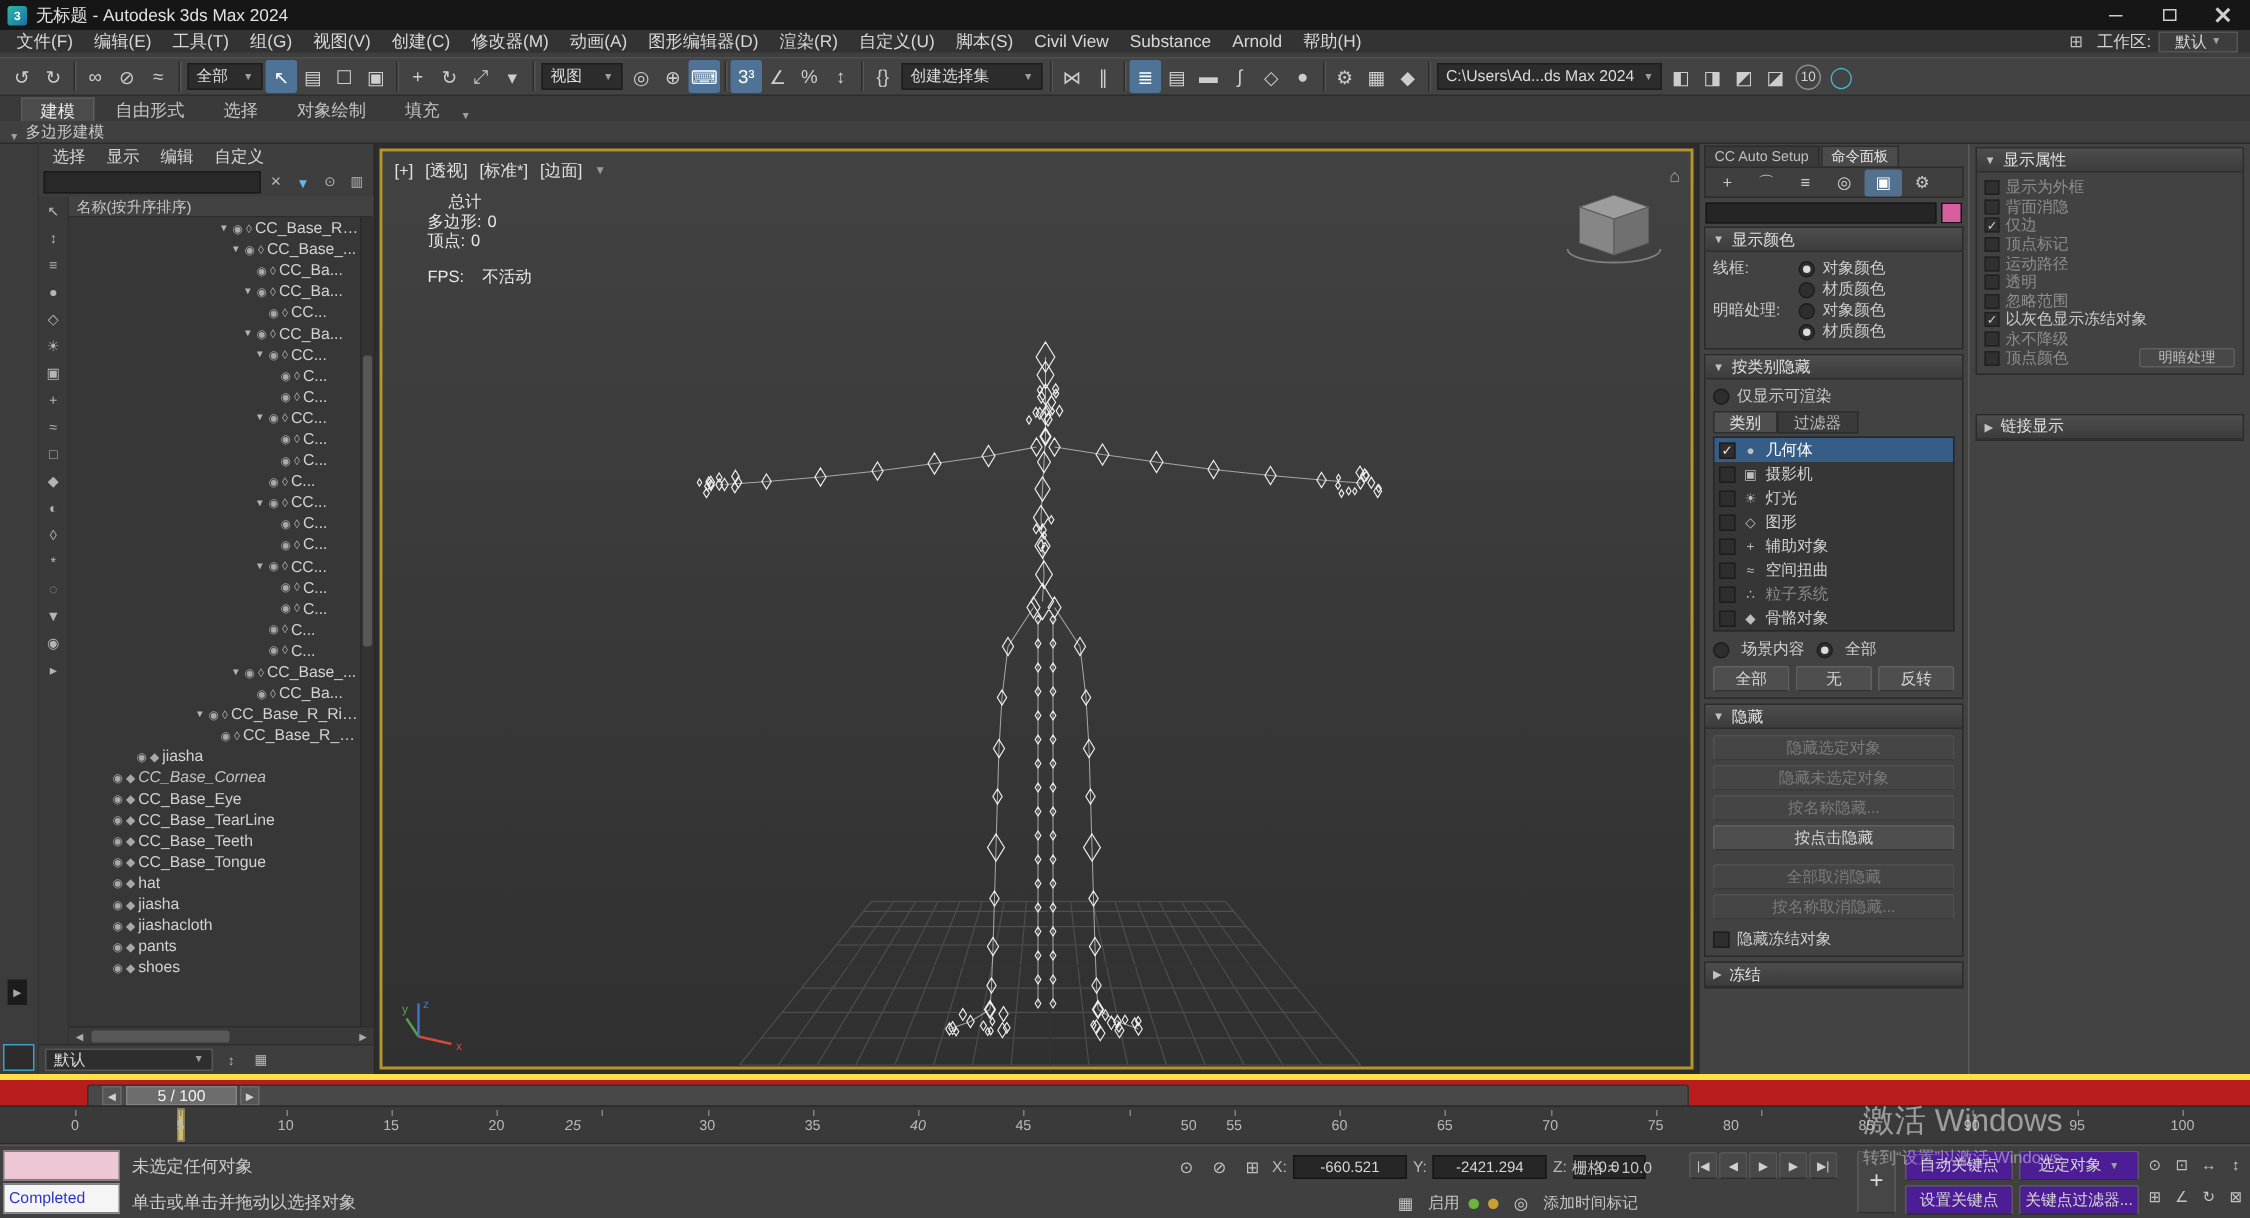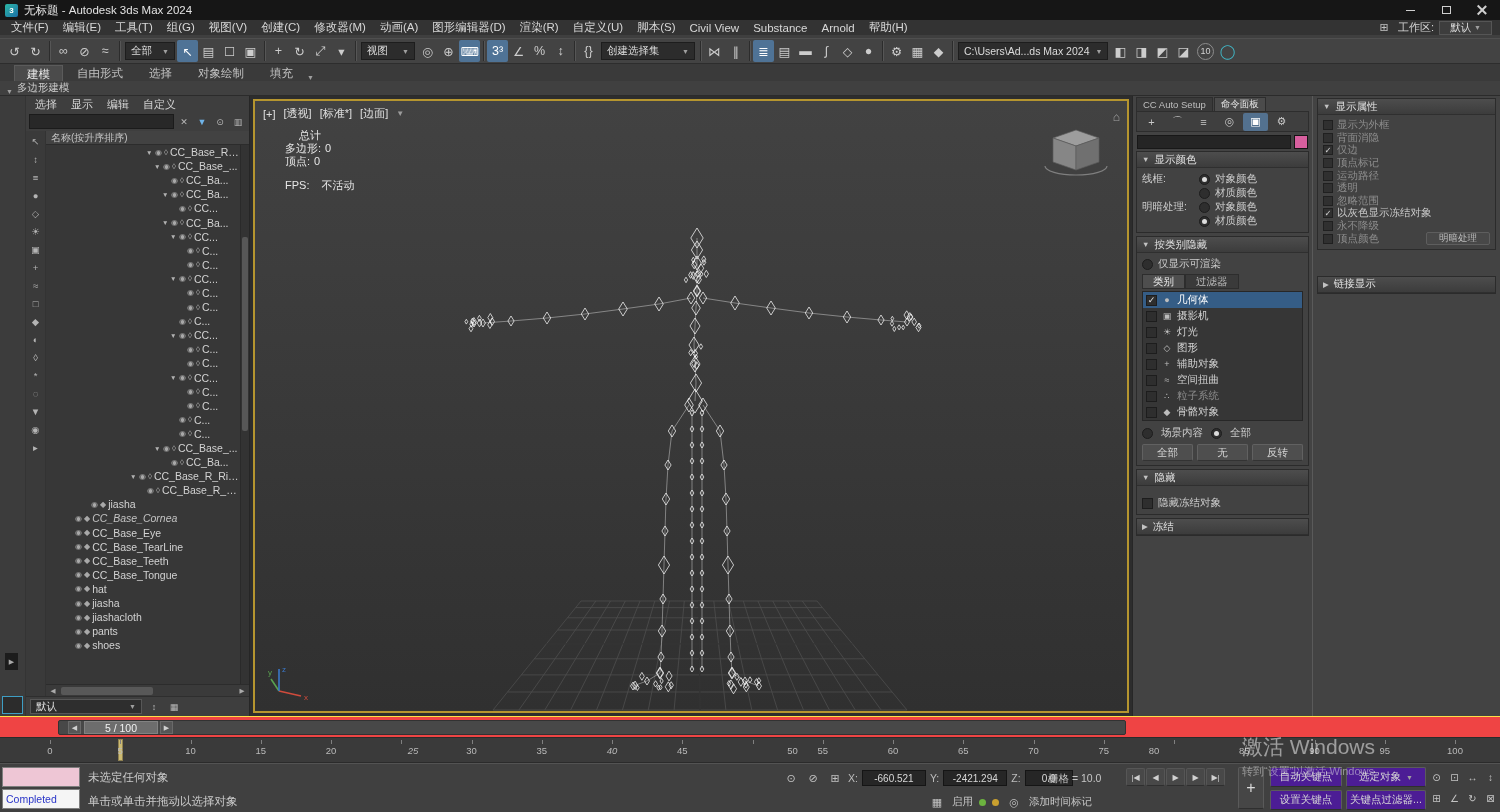--- a/index.html
+++ b/index.html
@@ -151,42 +151,42 @@
   #proppanel{left:1312px;top:0;width:188px;height:620px;background:#434343;border-left:1px solid #5a5a5a;padding:2px 4px}
   .prop-row{height:12.6px;display:flex;align-items:center;gap:4px;font-size:10.5px;color:#c9c9c9}
   .prop-row.dim{color:#8d8d8d}
   .prop-cb{width:10px;height:10px;border:1px solid #202020;background:#303030;flex:none;display:flex;
            align-items:center;justify-content:center;font-size:8.5px;color:#cfcfcf;line-height:1}
   #shade-btn{margin-left:auto;width:64px;height:13px;font-size:9.5px;background:#484848;border:1px solid #5e5e5e;
              color:#bdbdbd;display:flex;align-items:center;justify-content:center;border-radius:2px}
   #link-rollout{margin-top:26px}
 
   
-  #timeslider{left:0;top:716px;width:100%;height:21px;background:#ef4444;border-top:1px solid #fde047}
+  #timeslider{left:0;top:716px;width:100%;height:21px;background:#b91c1c;border-top:4px solid #fde047}
   #ts-track{position:absolute;left:58px;top:3px;width:1068px;height:15px;background:#484848;border:1px solid #323232;border-radius:2px}
   .ts-mini{position:absolute;top:4px;width:13px;height:13px;background:#565656;border:1px solid #6a6a6a;
            display:flex;align-items:center;justify-content:center;font-size:7px;color:#d0d0d0}
   #ts-handle{position:absolute;left:84px;top:4px;width:74px;height:13px;background:#6d6d6d;border:1px solid #828282;
              display:flex;align-items:center;justify-content:center;font-size:10.5px;color:#f2f2f2}
   #ruler{left:0;top:737px;width:100%;height:26px;background:#3a3a3a;border-top:1px solid #2b2b2b;border-bottom:1px solid #2b2b2b}
   .tickmark{position:absolute;top:2px;width:1px;height:4px;background:#808080}
   .ticklabel{position:absolute;top:7px;transform:translateX(-50%);font-size:9.5px;color:#bababa}
   #ruler-marker{position:absolute;top:1px;bottom:1px;width:5px;left:118px;background:#cdbb72;border:1px solid #8f8151}
 
   
   #statusbar{left:0;top:763px;width:100%;height:49px;background:#404040;border-top:1px solid #535353}
   #listener-pink{left:2px;top:3px;width:78px;height:20px;background:#eec6d5;border:1px solid #7e7e7e}
   #listener-white{left:2px;top:25px;width:78px;height:20px;background:#f5f5f5;border:1px solid #7e7e7e;
                   display:flex;align-items:center;padding:0 3px;font-size:10.5px;color:#2a35c8}
   #status-selection{left:88px;top:6px;font-size:11.5px;color:#cbcbcb}
   #status-prompt{left:88px;top:30px;font-size:11.5px;color:#cbcbcb}
   .sb-ico{width:18px;height:18px;display:flex;align-items:center;justify-content:center;font-size:11px;color:#c0c0c0}
   #coord-area{left:782px;top:5px;display:flex;align-items:center;gap:4px}
   .coord-label{font-size:10.5px;color:#bdbdbd}
-  .coord-field{width:64px;height:16px;background:#262626;border:1px solid #151515;display:flex;align-items:center;
+  .coord-field{width:76px;height:16px;background:#262626;border:1px solid #151515;display:flex;align-items:center;
                justify-content:center;font-size:10px;color:#d8d8d8}
   #grid-label{left:1048px;top:8px;font-size:10.5px;color:#c6c6c6}
   #playback{left:1126px;top:4px;display:flex;gap:1px}
   .pb-btn{width:19px;height:18px;background:#484848;border:1px solid #565656;border-bottom-color:#2f2f2f;
           display:flex;align-items:center;justify-content:center;font-size:8px;color:#d0d0d0;border-radius:2px}
   #key-btn{left:1238px;top:3px;width:26px;height:42px;background:#464646;border:1px solid #5a5a5a;
            border-bottom-color:#2f2f2f;border-radius:2px;display:flex;align-items:center;justify-content:center;
            font-size:16px;color:#dadada}
   .sb-btn{position:absolute;height:20px;background:#4c1d95;border:1px solid #5b5b5b;border-bottom-color:#2f2f2f;
           border-radius:2px;display:flex;align-items:center;justify-content:center;font-size:10.5px;color:#d6d6d6;gap:5px}
@@ -775,20 +775,28 @@
           </div>
         </div>
       </div>
 
       <div class="rollout">
         <div class="ro-h">
             <span class="arr">▼</span>
             <span>隐藏</span>
           </div>
         <div class="ro-b">
+          <div class="vstack" id="hide-buttons">
+              <div class="btn disabled">隐藏选定对象</div>
+              <div class="btn disabled">隐藏未选定对象</div>
+              <div class="btn disabled">按名称隐藏...</div>
+              <div class="btn">按点击隐藏</div>
+              <div class="btn disabled" style="margin-top: 6px;">全部取消隐藏</div>
+              <div class="btn disabled">按名称取消隐藏...</div>
+            </div>
           <div class="rowline" style="margin-top:6px">
               <span class="cb"></span>
               <span>隐藏冻结对象</span>
             </div>
         </div>
       </div>
 
       <div class="rollout">
         <div class="ro-h">
             <span class="arr">▶</span>
@@ -870,21 +878,21 @@
     <div class="ticklabel" style="left: 50px;">0</div>
     <div class="tickmark" style="left: 120.25px;"></div>
     <div class="ticklabel" style="left: 120.25px;">5</div>
     <div class="tickmark" style="left: 190.5px;"></div>
     <div class="ticklabel" style="left: 190.5px;">10</div>
     <div class="tickmark" style="left: 260.75px;"></div>
     <div class="ticklabel" style="left: 260.75px;">15</div>
     <div class="tickmark" style="left: 331px;"></div>
     <div class="ticklabel" style="left: 331px;">20</div>
     <div class="tickmark" style="left: 401.25px;"></div>
-    <div class="ticklabel" style="left: 413px; font-style: italic;">25</div>
+    <div class="ticklabel" style="left: 382px; font-style: italic;">25</div>
     <div class="tickmark" style="left: 471.5px;"></div>
     <div class="ticklabel" style="left: 471.5px;">30</div>
     <div class="tickmark" style="left: 541.75px;"></div>
     <div class="ticklabel" style="left: 541.75px;">35</div>
     <div class="tickmark" style="left: 612px;"></div>
     <div class="ticklabel" style="left: 612px; font-style: italic;">40</div>
     <div class="tickmark" style="left: 682.25px;"></div>
     <div class="ticklabel" style="left: 682.25px;">45</div>
     <div class="tickmark" style="left: 752.5px;"></div>
     <div class="ticklabel" style="left: 752.5px; margin-left: 40px;">50</div>

